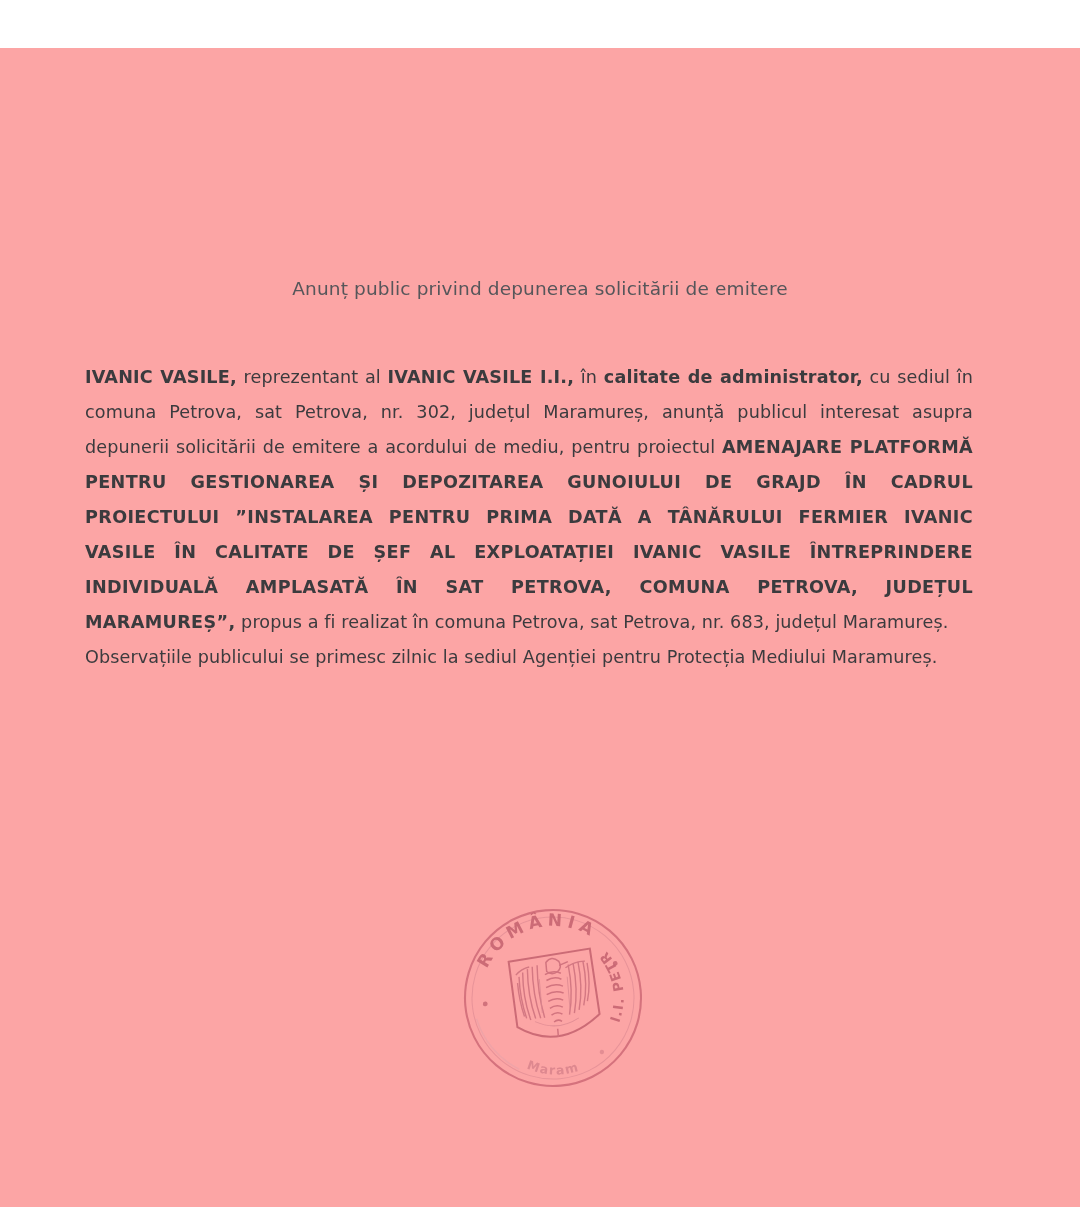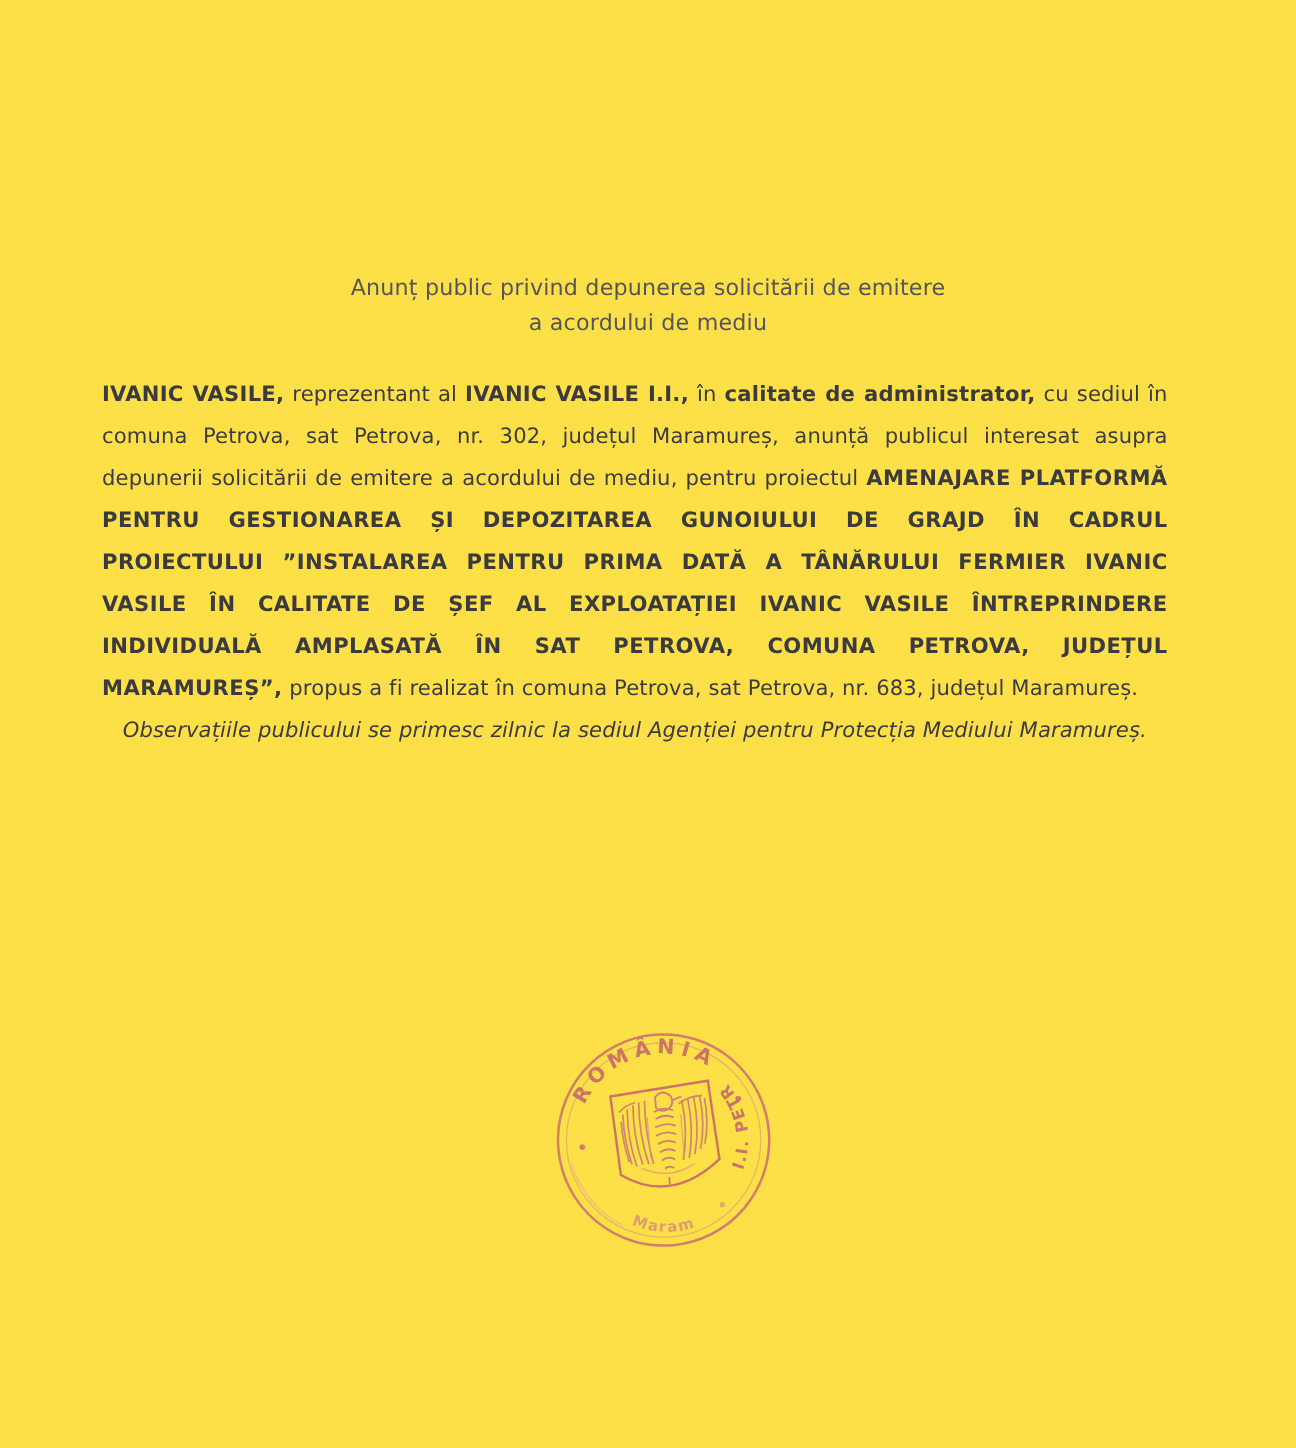--- a/index.html
+++ b/index.html
@@ -13,21 +13,22 @@
     height: 1207px;
     position: relative;
     overflow: hidden;
     font-family: "DejaVu Sans", "Liberation Sans", sans-serif;
     -webkit-font-smoothing: antialiased;
   }
 
   .page {
     position: absolute;
     inset: 0;
-    background: #fde047;
+    background: #fca5a5;
+    margin-top: 48px;
   }
 
   
   .doc-title {
     position: absolute;
     left: 0;
     top: 226px;
     width: 1080px;
     text-align: center;
     color: #56565a;
@@ -49,22 +50,21 @@
     line-height: 35px;
     letter-spacing: 0.1px;
   }
 
   .para {
     text-align: justify;
     text-justify: inter-word;
     margin: 0;
   }
   .para.last-natural {
-    text-align: center;
-    font-style: italic;
+    text-align: left;
   }
 
   .para + .para {
     margin-top: 0;
   }
 
   b, .bold {
     font-weight: 700;
     letter-spacing: 0.2px;
   }
@@ -90,21 +90,20 @@
     height: 196px;
   }
 </style>
 </head>
 <body>
 
 <div class="page">
 
   <div class="doc-title">
     <span class="ln">Anunț public privind depunerea solicitării de emitere</span>
-    <span class="ln">a acordului de mediu</span>
   </div>
 
   <div class="body-block">
 
     <p class="para"><span class="bold">IVANIC VASILE,</span><span> reprezentant al </span><span class="bold">IVANIC VASILE I.I.,</span><span> în </span><span class="bold">calitate de administrator,</span><span> cu sediul în comuna Petrova, sat Petrova, nr. 302, județul Maramureș, anunță publicul interesat asupra depunerii solicitării de emitere a acordului de mediu, pentru proiectul </span><span class="caps">AMENAJARE PLATFORMĂ PENTRU GESTIONAREA ȘI DEPOZITAREA GUNOIULUI DE GRAJD ÎN CADRUL PROIECTULUI ”INSTALAREA PENTRU PRIMA DATĂ A TÂNĂRULUI FERMIER IVANIC VASILE ÎN CALITATE DE ȘEF AL EXPLOATAȚIEI IVANIC VASILE ÎNTREPRINDERE INDIVIDUALĂ AMPLASATĂ ÎN SAT PETROVA, COMUNA PETROVA, JUDEȚUL MARAMUREȘ”,</span><span> propus a fi realizat în comuna Petrova, sat Petrova, nr. 683, județul Maramureș.</span></p>
 
 
     <p class="para last-natural">Observațiile publicului se primesc zilnic la sediul Agenției pentru Protecția Mediului Maramureș.</p>
 
   </div>

